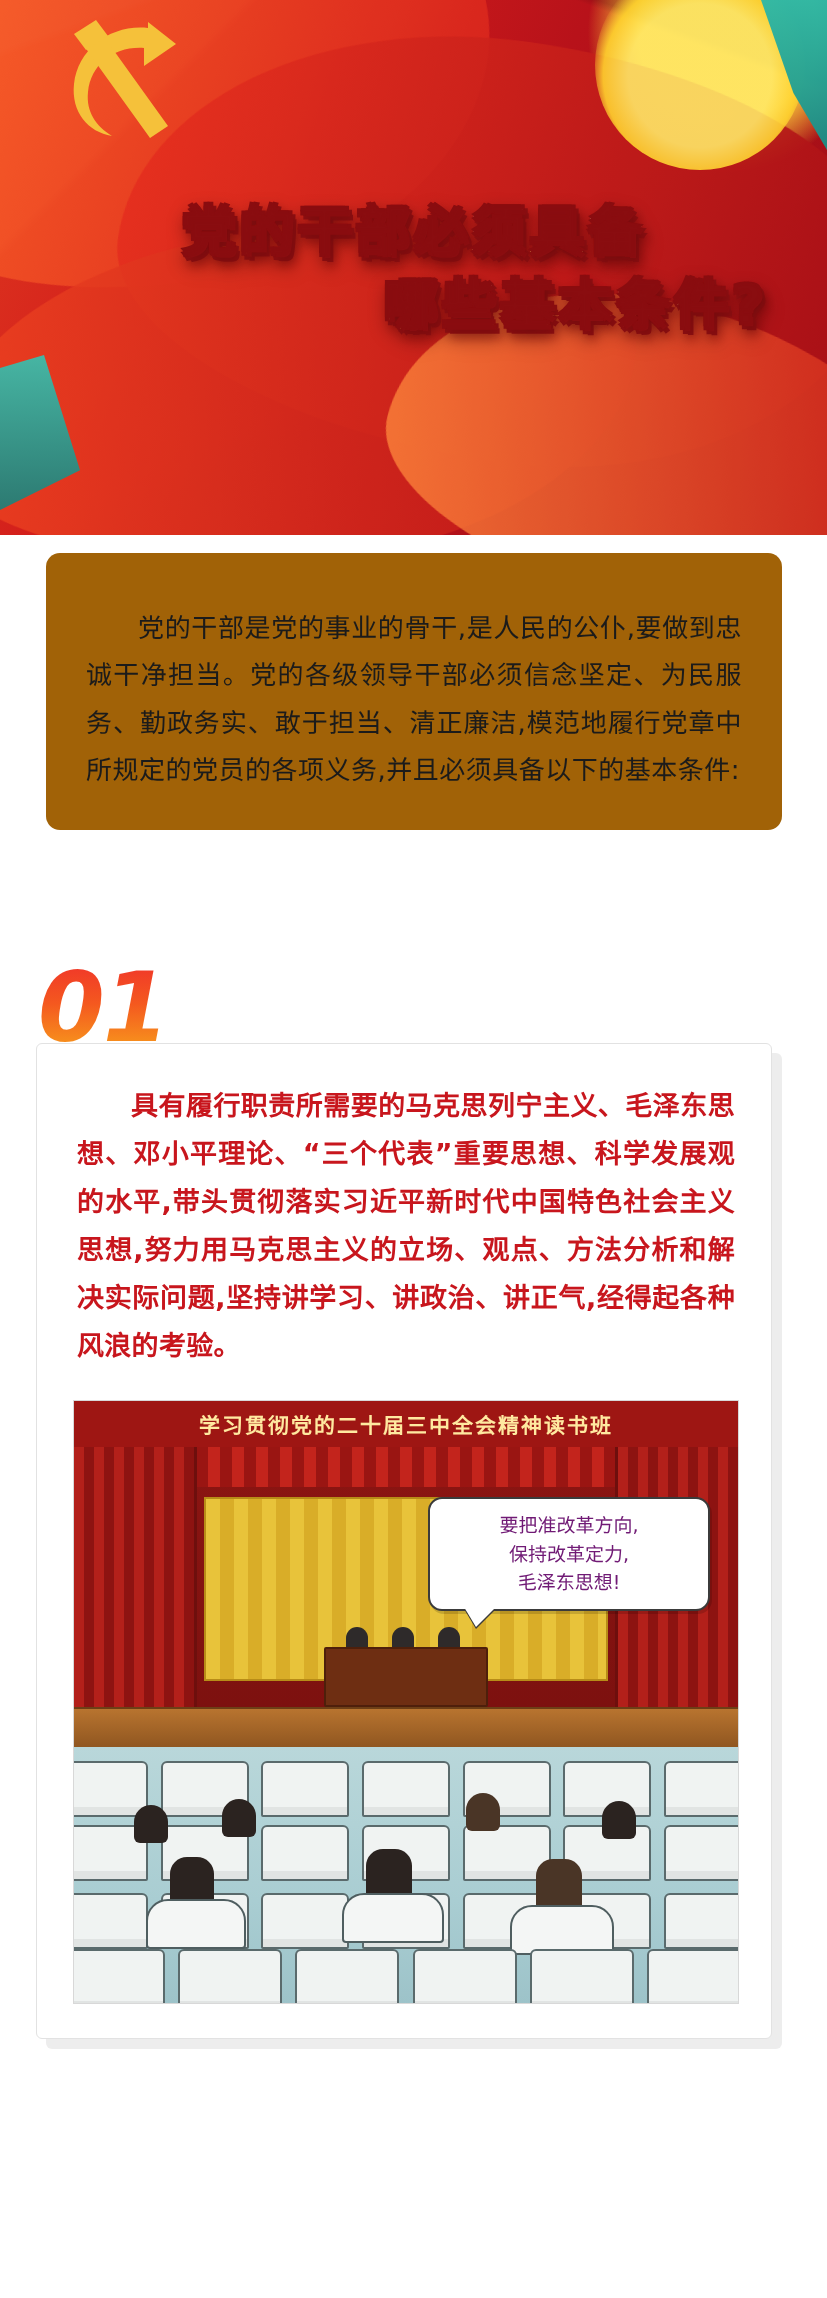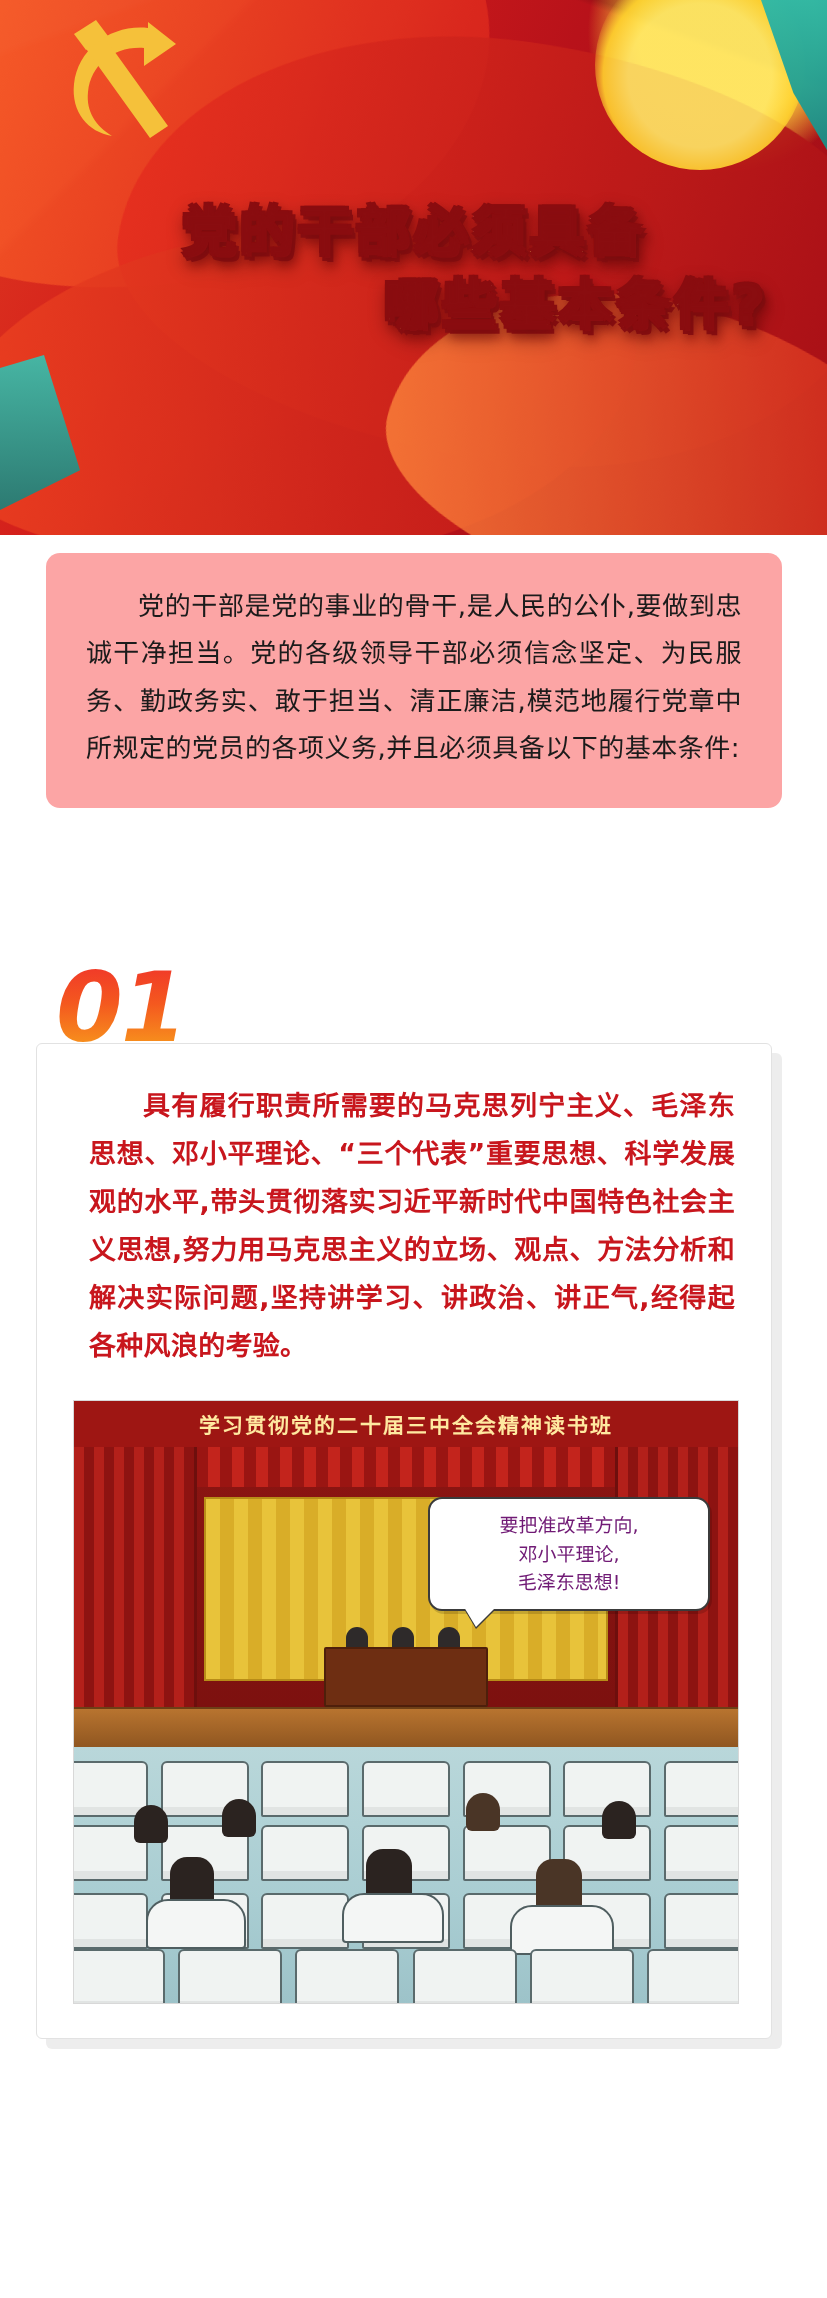--- a/index.html
+++ b/index.html
@@ -126,23 +126,23 @@
     text-align: right;
   }
 
   
   .intro {
     position: absolute;
     left: 46px;
     top: 553px;
     width: 736px;
     box-sizing: border-box;
-    background: #fca5a5;
+    background: #a16207;
     border-radius: 14px;
-    padding: 30px 40px 36px 40px;
+    padding: 52px 40px 36px 40px;
   }
   .intro p {
     margin: 0;
     font-family: "DejaVu Sans", "Liberation Sans", sans-serif;
     font-size: 26px;
     line-height: 1.82;
     color: #1b1b1b;
     text-indent: 2em;
     letter-spacing: .5px;
     text-align: justify;
@@ -156,37 +156,36 @@
     font-family: "DejaVu Sans", "Liberation Sans", sans-serif;
     font-size: 96px;
     font-weight: 800;
     font-style: italic;
     letter-spacing: -2px;
     background: linear-gradient(180deg,#f0342a 0%,#f4581f 45%,#f8a01c 100%);
     -webkit-background-clip: text;
     background-clip: text;
     color: transparent;
     line-height: 1;
-    margin-left: 18px;
   }
 
   .card {
     position: absolute;
     left: 36px;
     top: 1043px;
     width: 736px;
     box-sizing: border-box;
     background: #ffffff;
     border: 1px solid #e2e2e2;
     border-radius: 6px;
     box-shadow: 10px 10px 0 rgba(0,0,0,0.07);
     padding: 38px 36px 34px 36px;
   }
   .card-text {
-    margin: 0 0 30px 16px;
+    margin: 0 0 30px 4px;
     font-family: "DejaVu Sans", "Liberation Sans", sans-serif;
     font-size: 27px;
     font-weight: 700;
     line-height: 1.78;
     color: #c8161d;
     text-indent: 2em;
     text-align: justify;
     letter-spacing: .3px;
   }
 
@@ -451,21 +450,21 @@
         <div class="seat" style="width:100px;height:58px"></div>
         <div class="seat" style="width:100px;height:58px"></div>
         <div class="seat" style="width:100px;height:58px"></div>
         <div class="seat" style="width:100px;height:58px"></div>
         <div class="seat" style="width:100px;height:58px"></div>
         <div class="seat" style="width:100px;height:58px"></div>
       </div>
 
       <div class="bubble">
         <span>要把准改革方向,</span>
-        <span>邓小平理论,</span>
+        <span>保持改革定力,</span>
         <span>毛泽东思想!</span>
       </div>
 
     </div>
   </div>
 
   <div class="bottom-space"></div>
 </div>
 
 </body></html>

